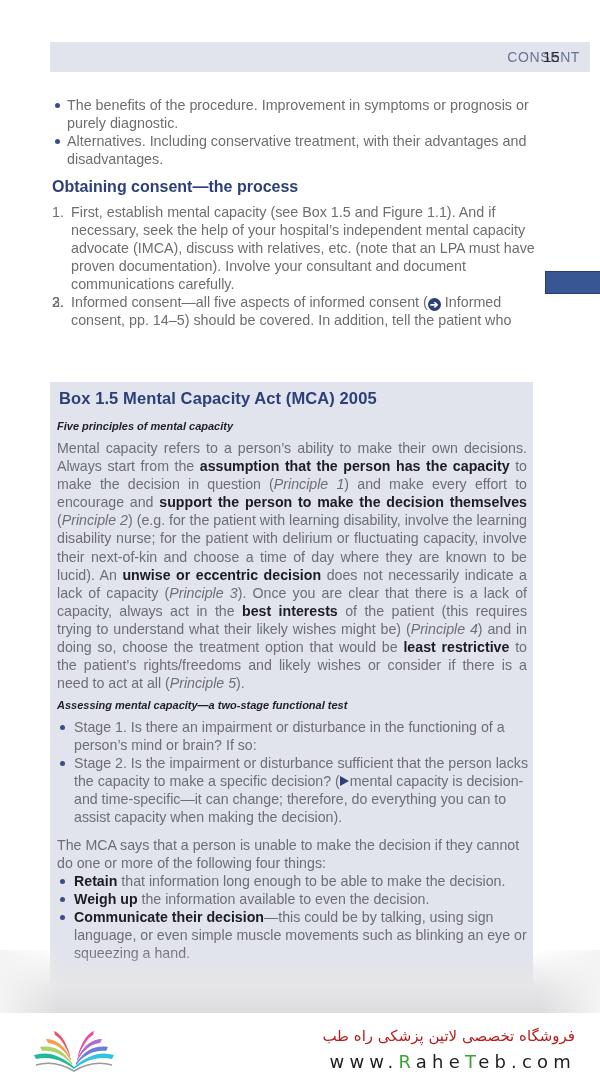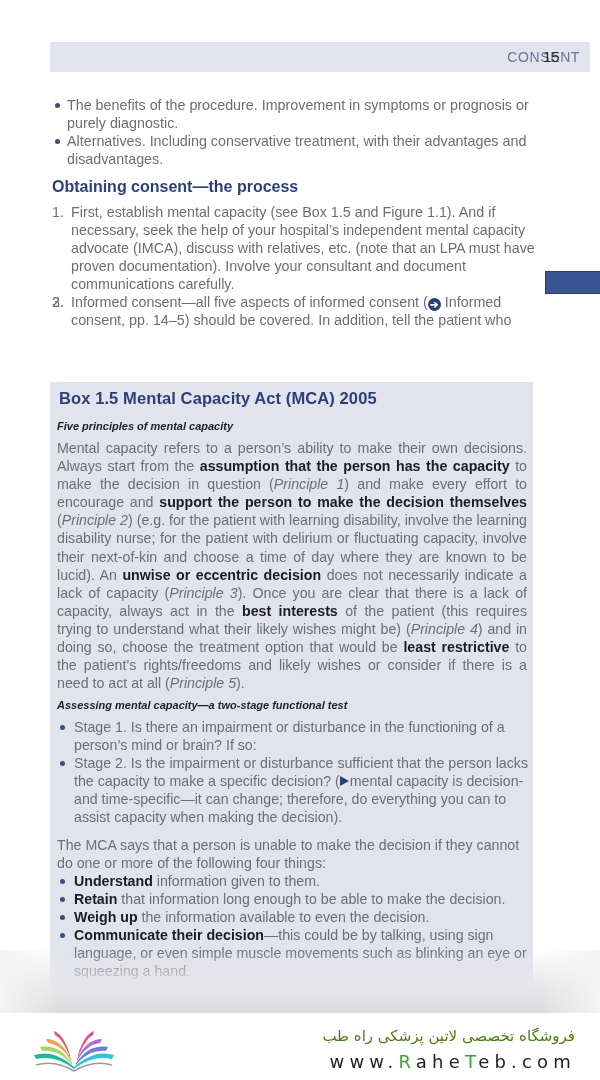--- a/index.html
+++ b/index.html
@@ -81,21 +81,21 @@
     }
     .box-para b, .box-list b { color: #1c1c22; font-weight: bold; }
     .box-list { position: absolute; left: 7px; width: 472px; font-size: 14.2px; line-height: 18.1px; color: #6e6e74; }
     .box-list li { list-style: none; position: relative; padding-left: 17px; }
     .box-list .bullet-dot { left: 3px; top: 7px; }
 
     .footer { position: absolute; left: 0; top: 1013px; width: 600px; height: 67px; background: #ffffff; }
     .logo { position: absolute; left: 30px; top: 14px; width: 88px; height: 46px; }
     .footer-fa {
       position: absolute; right: 25px; top: 14px; direction: rtl;
-      font-size: 15px; color: #4d7c0f; font-family: "DejaVu Sans", sans-serif;
+      font-size: 15px; color: #b91c1c; font-family: "DejaVu Sans", sans-serif;
     }
     .footer-url {
       position: absolute; right: 24px; top: 38px;
       font-size: 18px; letter-spacing: 5.2px; color: #1f1f1f;
       font-family: "DejaVu Sans", sans-serif;
     }
     .footer-url .g { color: #3ea035; }
   </style>
 </head>
 <body>
@@ -151,24 +151,20 @@
       <li>
         <span class="bullet-dot"></span>
         <span>Stage 2. Is the impairment or disturbance sufficient that the person lacks the capacity to make a specific decision? (</span><span class="tri-icon"></span><span>mental capacity is decision- and time-specific—it can change; therefore, do everything you can to assist capacity when making the decision).</span>
       </li>
     </ul>
 
     <p class="box-para" style="top:454px; text-align:left;">The MCA says that a person is unable to make the decision if they cannot do one or more of the following four things:</p>
     <ul class="box-list" style="top:490px;">
       <li>
         <span class="bullet-dot"></span>
-        <b>Understand</b><span> information given to them.</span>
-      </li>
-      <li>
-        <span class="bullet-dot"></span>
         <b>Retain</b><span> that information long enough to be able to make the decision.</span>
       </li>
       <li>
         <span class="bullet-dot"></span>
         <b>Weigh up</b><span> the information available to even the decision.</span>
       </li>
       <li>
         <span class="bullet-dot"></span>
         <b>Communicate their decision</b><span>—this could be by talking, using sign language, or even simple muscle movements such as blinking an eye or squeezing a hand.</span>
       </li>

